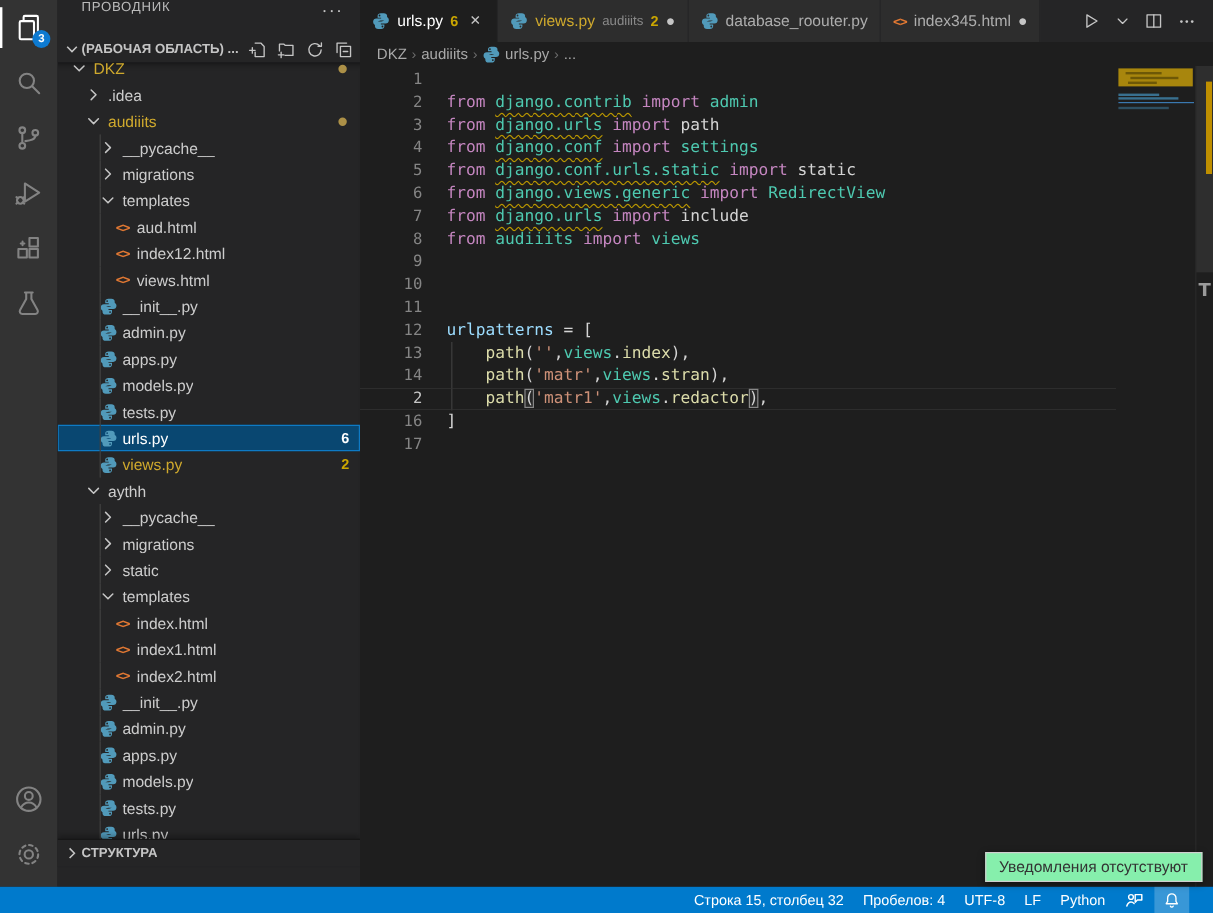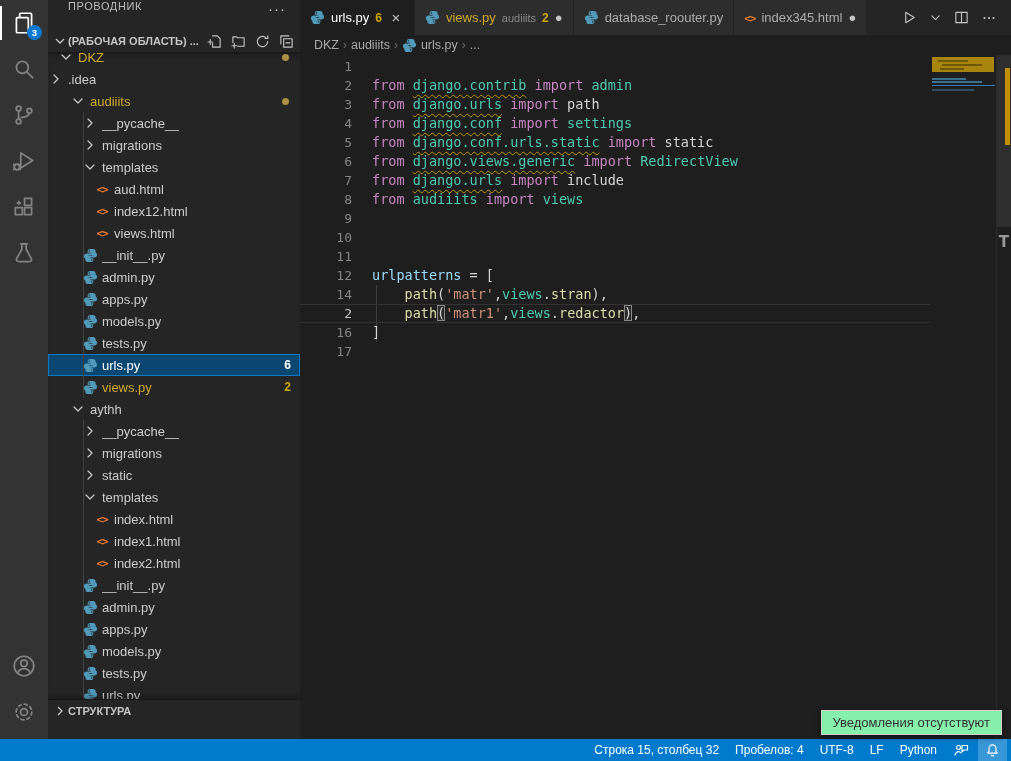--- a/index.html
+++ b/index.html
@@ -74,21 +74,21 @@
   .mm-b{position:absolute;background:#39708f;height:2px;}
   .mm-rule{position:absolute;left:2px;top:30px;width:63px;height:1px;background:#3a78b0;}
   .scrollbar{position:absolute;top:55px;right:0;width:14px;bottom:0;border-left:1px solid #2a2a2a;cursor:pointer;}
   .sb-slider{position:absolute;left:0;right:0;top:0;height:172px;background:rgba(121,121,121,.18);}
   .ov-ruler{position:absolute;right:1px;top:13px;width:5px;height:77px;background:#bf8f00;}
   .scroll-marker{position:absolute;right:2px;top:178px;color:#9a9a9a;font-size:15px;font-weight:bold;font-family:"DejaVu Sans",sans-serif;}
   
   .statusbar{position:absolute;left:0;right:0;bottom:0;height:22px;background:#007acc;color:#ffffff;
              display:flex;align-items:center;font-size:12px;}
   .st-left{display:flex;align-items:center;padding-left:10px;gap:4px;}
-  .st-right{margin-left:auto;display:flex;align-items:center;padding-right:4px;gap:2px;}
+  .st-right{margin-left:auto;display:flex;align-items:center;padding-right:20px;gap:2px;}
   .st-item{padding:0 7px;height:22px;display:flex;align-items:center;gap:4px;cursor:pointer;white-space:nowrap;}
   .st-item.hl{background:rgba(255,255,255,.22);}
   
   .tooltip{position:absolute;right:9px;bottom:26px;background:#86efac;color:#333333;font-size:13px;
            padding:4px 11px;box-shadow:0 2px 6px rgba(0,0,0,.45);border:1px solid #cfcfcf;z-index:9;}
 </style>
 </head>
 <body>
 
 <div id="app">
@@ -214,21 +214,21 @@
         <div class="treeinner" id="tree">
           <div class="row mod" data-depth="0" style="padding-left: 10px;">
             <span class="chev">
               <svg width="16" height="16" viewBox="0 0 16 16" fill="none" stroke="currentColor" stroke-width="1.3" stroke-linecap="round" stroke-linejoin="round">
                 <path d="M4 6l4 4 4-4"></path>
               </svg>
             </span>
             <span class="lbl">DKZ</span>
             <span class="rdot"></span>
           </div>
-          <div class="row" data-depth="1" style="">
+          <div class="row" data-depth="1" style="padding-left: 22px;">
             <span class="chev">
               <svg width="16" height="16" viewBox="0 0 16 16" fill="none" stroke="currentColor" stroke-width="1.3" stroke-linecap="round" stroke-linejoin="round">
                 <path d="M6 4l4 4-4 4"></path>
               </svg>
             </span>
             <span class="lbl">.idea</span>
           </div>
           <div class="row mod" data-depth="1" style="padding-left: 22px;">
             <span class="chev">
               <svg width="16" height="16" viewBox="0 0 16 16" fill="none" stroke="currentColor" stroke-width="1.3" stroke-linecap="round" stroke-linejoin="round">
@@ -609,20 +609,24 @@
           <span class="ln">10</span>
           <span class="ct"></span>
         </div>
         <div class="cline">
           <span class="ln">11</span>
           <span class="ct"></span>
         </div>
         <div class="cline">
           <span class="ln">12</span>
           <span class="ct"><span class="tk-var">urlpatterns</span><span class="tk-pl"> = [</span></span>
+        </div>
+        <div class="cline">
+          <span class="ln">13</span>
+          <span class="ct"><span class="tk-pl">    </span><span class="tk-fn">path</span><span class="tk-pl">(</span><span class="tk-str">''</span><span class="tk-pl">,</span><span class="tk-cls">views</span><span class="tk-pl">.</span><span class="tk-fn">index</span><span class="tk-pl">),</span></span>
         </div>
         <div class="cline">
           <span class="ln">14</span>
           <span class="ct"><span class="tk-pl">    </span><span class="tk-fn">path</span><span class="tk-pl">(</span><span class="tk-str">'matr'</span><span class="tk-pl">,</span><span class="tk-cls">views</span><span class="tk-pl">.</span><span class="tk-fn">stran</span><span class="tk-pl">),</span></span>
         </div>
         <div class="cline current">
           <span class="ln">2</span>
           <span class="ct"><span class="tk-pl">    </span><span class="tk-fn">path</span><span class="tk-bx">(</span><span class="tk-str">'matr1'</span><span class="tk-pl">,</span><span class="tk-cls">views</span><span class="tk-pl">.</span><span class="tk-fn">redactor</span><span class="tk-bx">)</span><span class="tk-pl">,</span></span>
         </div>
         <div class="cline">

